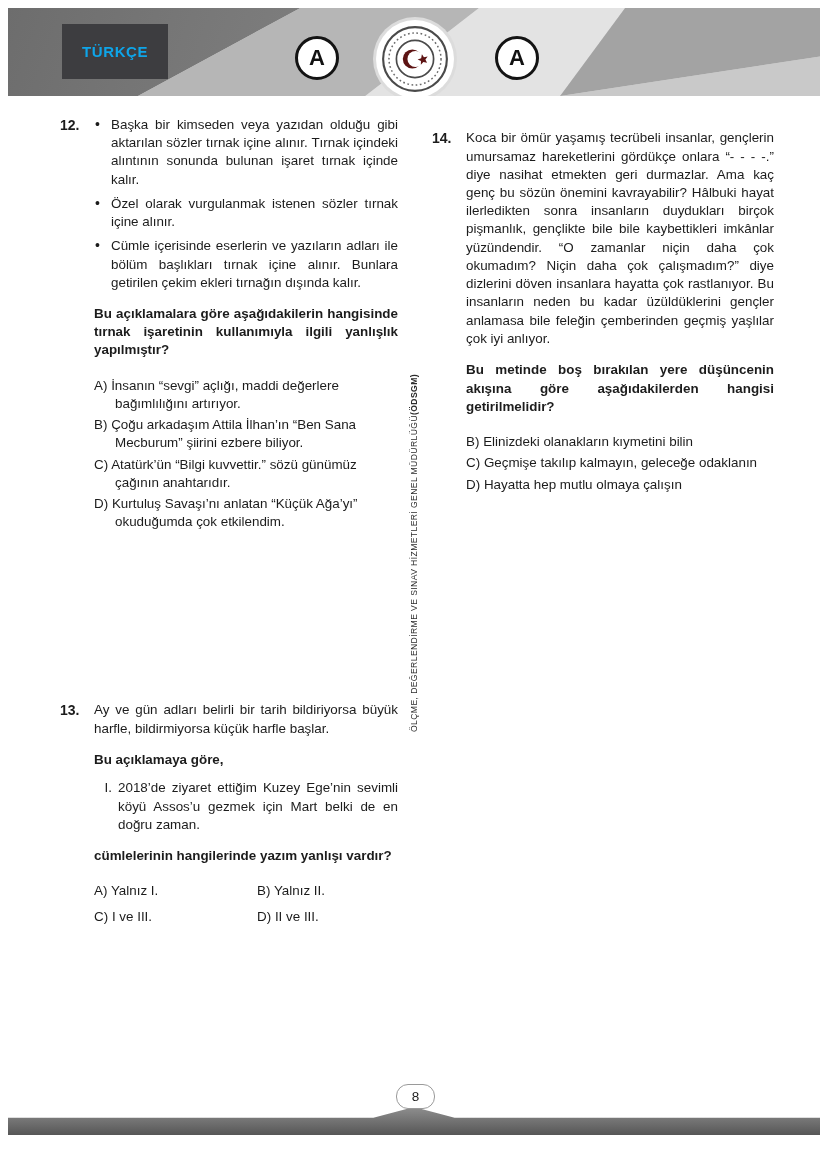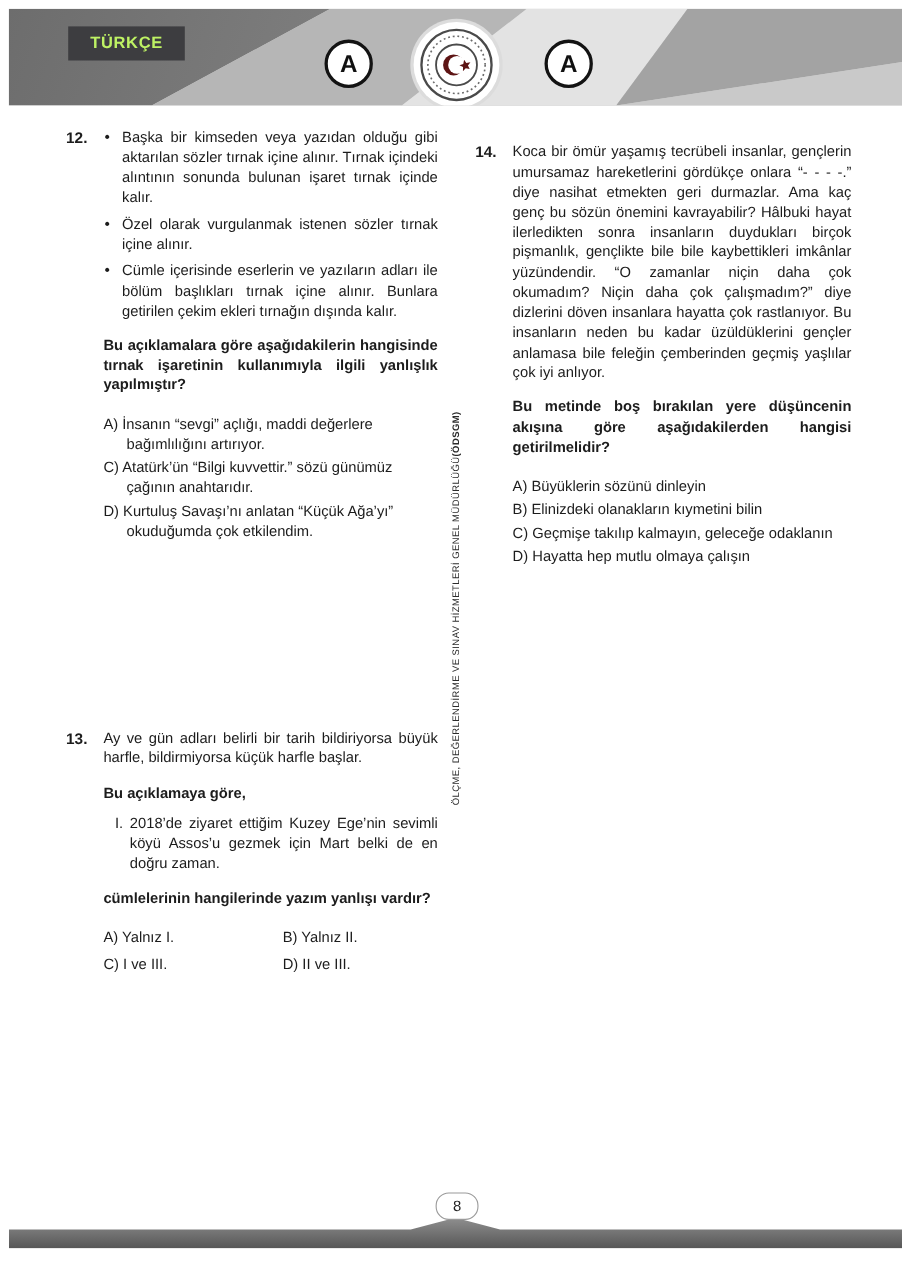--- a/index.html
+++ b/index.html
@@ -8,22 +8,22 @@
 
   
   .header{position:absolute;left:8px;top:8px;right:8px;height:88px;background:#cbcbcb;overflow:hidden;}
   .facet{position:absolute;inset:0;}
   .f1{background:linear-gradient(110deg,#6d6d6d,#9a9a9a);clip-path:polygon(0 0,36% 0,16% 100%,0 100%);}
   .f2{background:#b6b6b6;clip-path:polygon(36% 0,58% 0,44% 100%,16% 100%);}
   .f3{background:#e3e3e3;clip-path:polygon(58% 0,76% 0,68% 100%,44% 100%);}
   .f4{background:#a3a3a3;clip-path:polygon(76% 0,100% 0,100% 55%,68% 100%);}
   .f5{background:#c9c9c9;clip-path:polygon(100% 55%,100% 100%,68% 100%);}
 
-  .course-box{position:absolute;left:54px;top:16px;background:#3d3d40;color:#bef264;
-              font-weight:bold;font-size:15px;letter-spacing:.6px;padding:7px 20px;}
+  .course-box{position:absolute;left:54px;top:16px;background:#3d3d40;color:#0ea5e9;
+              font-weight:bold;font-size:15px;letter-spacing:.6px;padding:19px 20px;}
   .booklet{position:absolute;top:28px;width:38px;height:38px;border:3px solid #131313;border-radius:50%;
            background:#fff;display:flex;align-items:center;justify-content:center;
            font-weight:bold;font-size:22px;color:#111;}
   .booklet.left{left:287px;} .booklet.right{left:487px;}
   .emblem{position:absolute;left:368px;top:12px;width:78px;height:78px;border-radius:50%;background:#fff;
           display:flex;align-items:center;justify-content:center;box-shadow:0 0 0 3px #dcdcdc;}
 
   
   .col-left{position:absolute;left:60px;top:116px;width:338px;}
   .col-right{position:absolute;left:432px;top:116px;width:342px;}
@@ -114,20 +114,24 @@
       </div>
 
       <p class="stem">Bu açıklamalara göre aşağıdakilerin hangisinde tırnak işaretinin kullanımıyla ilgili yanlışlık yapılmıştır?</p>
 
       <div class="options">
         <p class="option">
           <span>A)</span>
           <span>İnsanın “sevgi” açlığı, maddi değerlere bağımlılığını artırıyor.</span>
         </p>
         <p class="option">
+          <span>B)</span>
+          <span>Çoğu arkadaşım Attila İlhan’ın “Ben Sana Mecburum” şiirini ezbere biliyor.</span>
+        </p>
+        <p class="option">
           <span>C)</span>
           <span>Atatürk’ün “Bilgi kuvvettir.” sözü günümüz çağının anahtarıdır.</span>
         </p>
         <p class="option">
           <span>D)</span>
           <span>Kurtuluş Savaşı’nı anlatan “Küçük Ağa’yı” okuduğumda çok etkilendim.</span>
         </p>
       </div>
     </div>
 
@@ -168,24 +172,20 @@
   <div class="col-right">
     <div class="question" id="q14">
       <div class="qnum">14.</div>
 
       <p class="intro">Koca bir ömür yaşamış tecrübeli insanlar, gençlerin umursamaz hareketlerini gördükçe onlara “- - - -.” diye nasihat etmekten geri durmazlar. Ama kaç genç bu sözün önemini kavrayabilir? Hâlbuki hayat ilerledikten sonra insanların duydukları birçok pişmanlık, gençlikte bile bile kaybettikleri imkânlar yüzündendir. “O zamanlar niçin daha çok okumadım? Niçin daha çok çalışmadım?” diye dizlerini döven insanlara hayatta çok rastlanıyor. Bu insanların neden bu kadar üzüldüklerini gençler anlamasa bile feleğin çemberinden geçmiş yaşlılar çok iyi anlıyor.</p>
 
       <p class="stem">Bu metinde boş bırakılan yere düşüncenin akışına göre aşağıdakilerden hangisi getirilmelidir?</p>
 
       <div class="options">
         <p class="option">
-          <span>A)</span>
-          <span>Büyüklerin sözünü dinleyin</span>
-        </p>
-        <p class="option">
           <span>B)</span>
           <span>Elinizdeki olanakların kıymetini bilin</span>
         </p>
         <p class="option">
           <span>C)</span>
           <span>Geçmişe takılıp kalmayın, geleceğe odaklanın</span>
         </p>
         <p class="option">
           <span>D)</span>
           <span>Hayatta hep mutlu olmaya çalışın</span>

